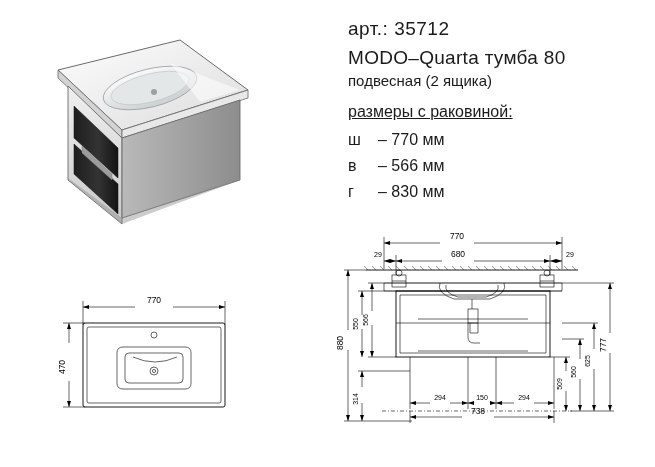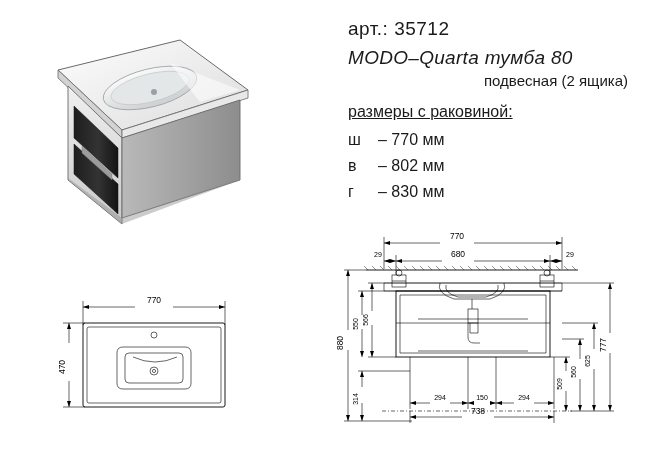--- a/index.html
+++ b/index.html
@@ -9,22 +9,22 @@
     font-family:"Liberation Sans", sans-serif;
     color:#1a1a1a;
     position:relative;
     overflow:hidden;
   }
   .abs{position:absolute;}
 
   
   #spec{left:348px;top:18px;width:280px;}
   #spec .art{font-size:19px;letter-spacing:.5px;margin-bottom:7px;}
-  #spec .title{font-size:19px;letter-spacing:.3px;margin-bottom:3px;white-space:nowrap;font-style:italic;}
-  #spec .sub{font-size:15px;margin-bottom:14px;text-align:right;}
+  #spec .title{font-size:19px;letter-spacing:.3px;margin-bottom:3px;white-space:nowrap;}
+  #spec .sub{font-size:15px;margin-bottom:14px;}
   #spec .dims-label{font-size:16px;margin-bottom:10px;text-decoration:underline;}
   #spec .dim-row{font-size:16px;margin-bottom:8px;display:flex;}
   #spec .dim-row .k{width:30px;display:inline-block;}
   #spec .dim-row .v{display:inline-block;}
 
   
   #photo{left:50px;top:28px;width:205px;height:195px;}
 
   
   #topview{left:45px;top:285px;width:240px;height:150px;}
@@ -47,21 +47,21 @@
   <div class="art">арт.: 35712</div>
   <div class="title">MODO–Quarta  тумба 80</div>
   <div class="sub">подвесная (2 ящика)</div>
   <div class="dims-label">размеры с раковиной:</div>
   <div class="dim-row">
     <span class="k">ш</span>
     <span class="v">– 770 мм</span>
   </div>
   <div class="dim-row">
     <span class="k">в</span>
-    <span class="v">– 802 мм</span>
+    <span class="v">– 566 мм</span>
   </div>
   <div class="dim-row">
     <span class="k">г</span>
     <span class="v">– 830 мм</span>
   </div>
 </div>
 
 <div class="abs" id="photo">
 <svg width="205" height="195" viewBox="0 0 205 195">
   <defs>

